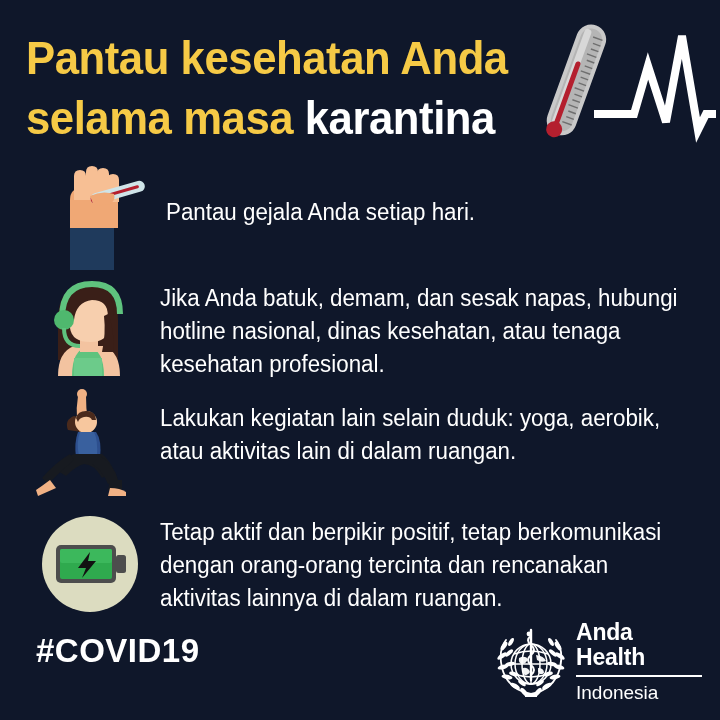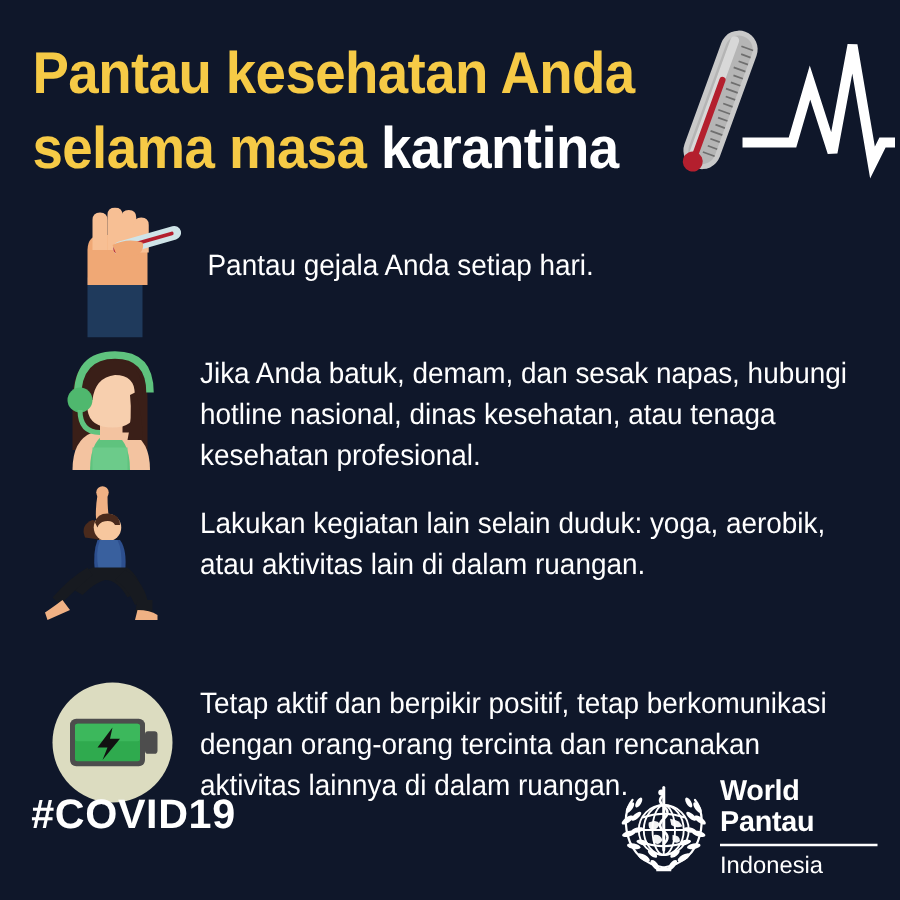--- a/index.html
+++ b/index.html
@@ -74,27 +74,27 @@
 
   #row1 { top: 166px; height: 104px; }
   #row1 .row-text { top: 30px; left: 166px; }
 
   #row2 { top: 276px; height: 100px; text-decoration: underline; }
   #row2 .row-text { top: 6px; }
 
   #row3 { top: 386px; height: 112px; }
   #row3 .row-text { top: 16px; }
 
-  #row4 { top: 542px; height: 104px; padding-left: 28px; }
+  #row4 { top: 512px; height: 104px; padding-left: 28px; }
   #row4 .row-text { top: 4px; }
 
   
   .hashtag {
     position: absolute;
-    left: 25px;
+    left: 36px;
     top: 632px;
     color: #ffffff;
     font-family: "Liberation Sans Narrow", "Liberation Sans", sans-serif;
     font-weight: bold;
     font-size: 33px;
     letter-spacing: 0.5px;
   }
 
   .who-logo {
     position: absolute;
@@ -343,19 +343,19 @@
           <ellipse cx="61" cy="31" rx="5" ry="2" transform="rotate(40 61 31)"></ellipse>
           <ellipse cx="60" cy="42" rx="5" ry="2" transform="rotate(12 60 42)"></ellipse>
           <ellipse cx="56" cy="52" rx="5" ry="2" transform="rotate(-15 56 52)"></ellipse>
           <ellipse cx="48" cy="61" rx="4.5" ry="2" transform="rotate(-38 48 61)"></ellipse>
         </g>
 
         <path d="M33 72 L45 72 L45 75 L33 75 Z" fill="#ffffff"></path>
       </svg>
     </div>
     <div class="who-words">
-      <div class="who-name">World Pantau</div>
+      <div class="who-name">Anda Health</div>
       <div class="who-rule"></div>
       <div class="who-country">Indonesia</div>
     </div>
   </div>
 
 </div>
 
 </body></html>

